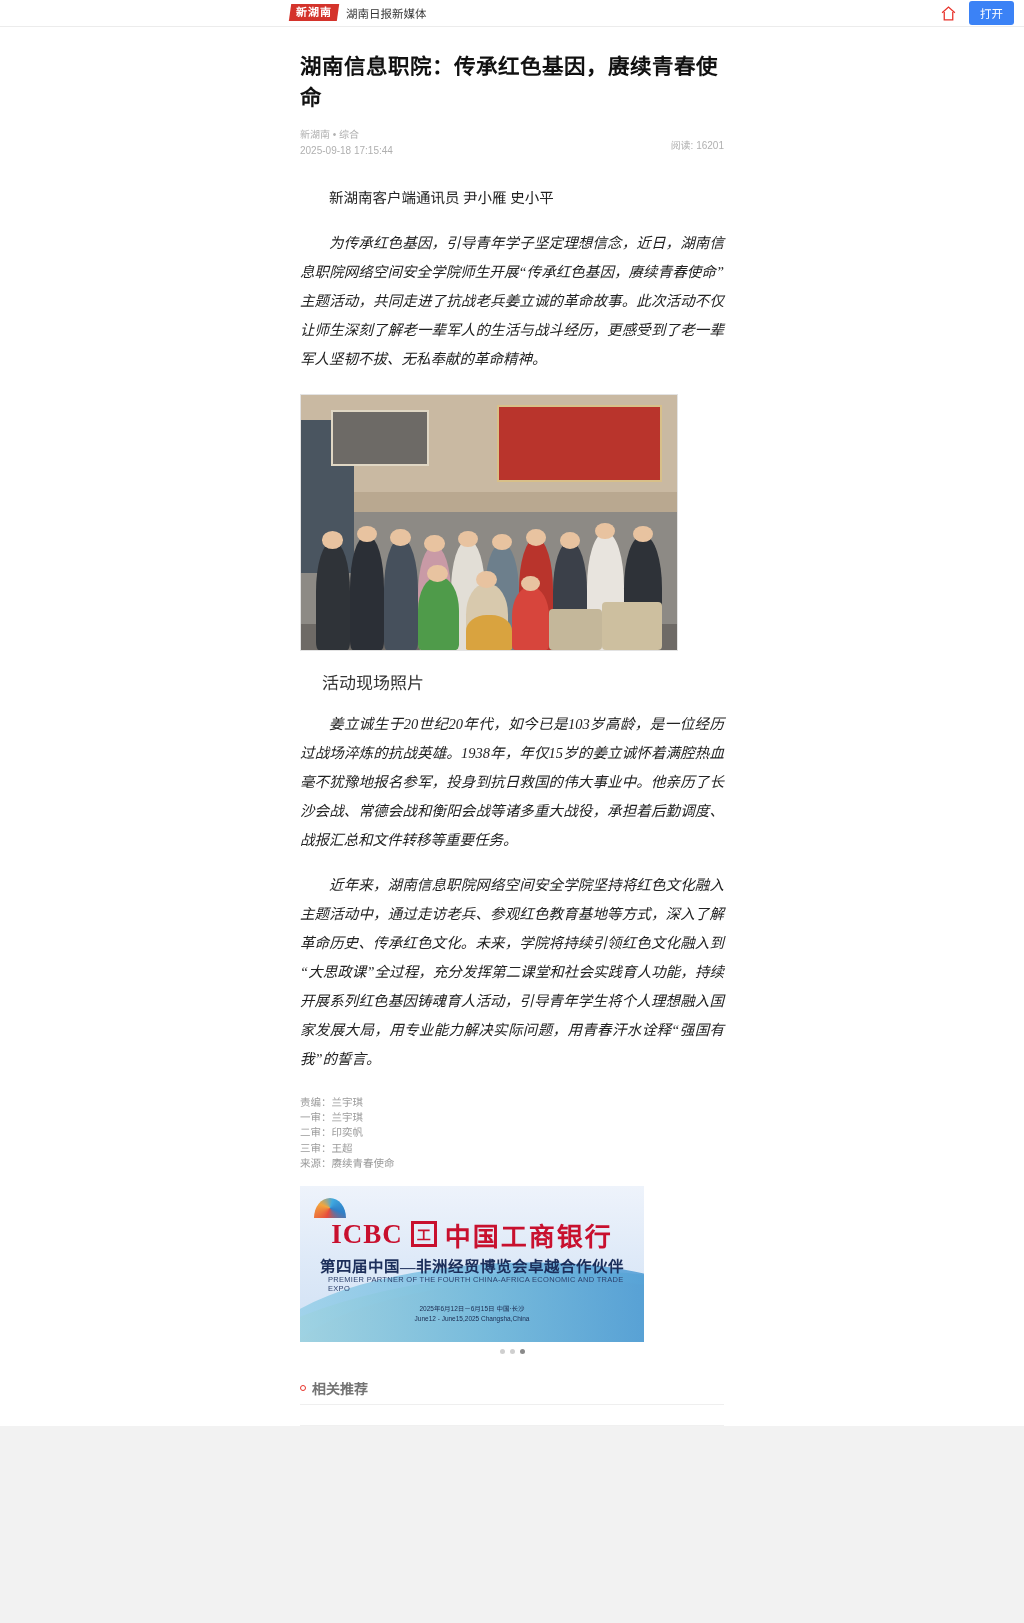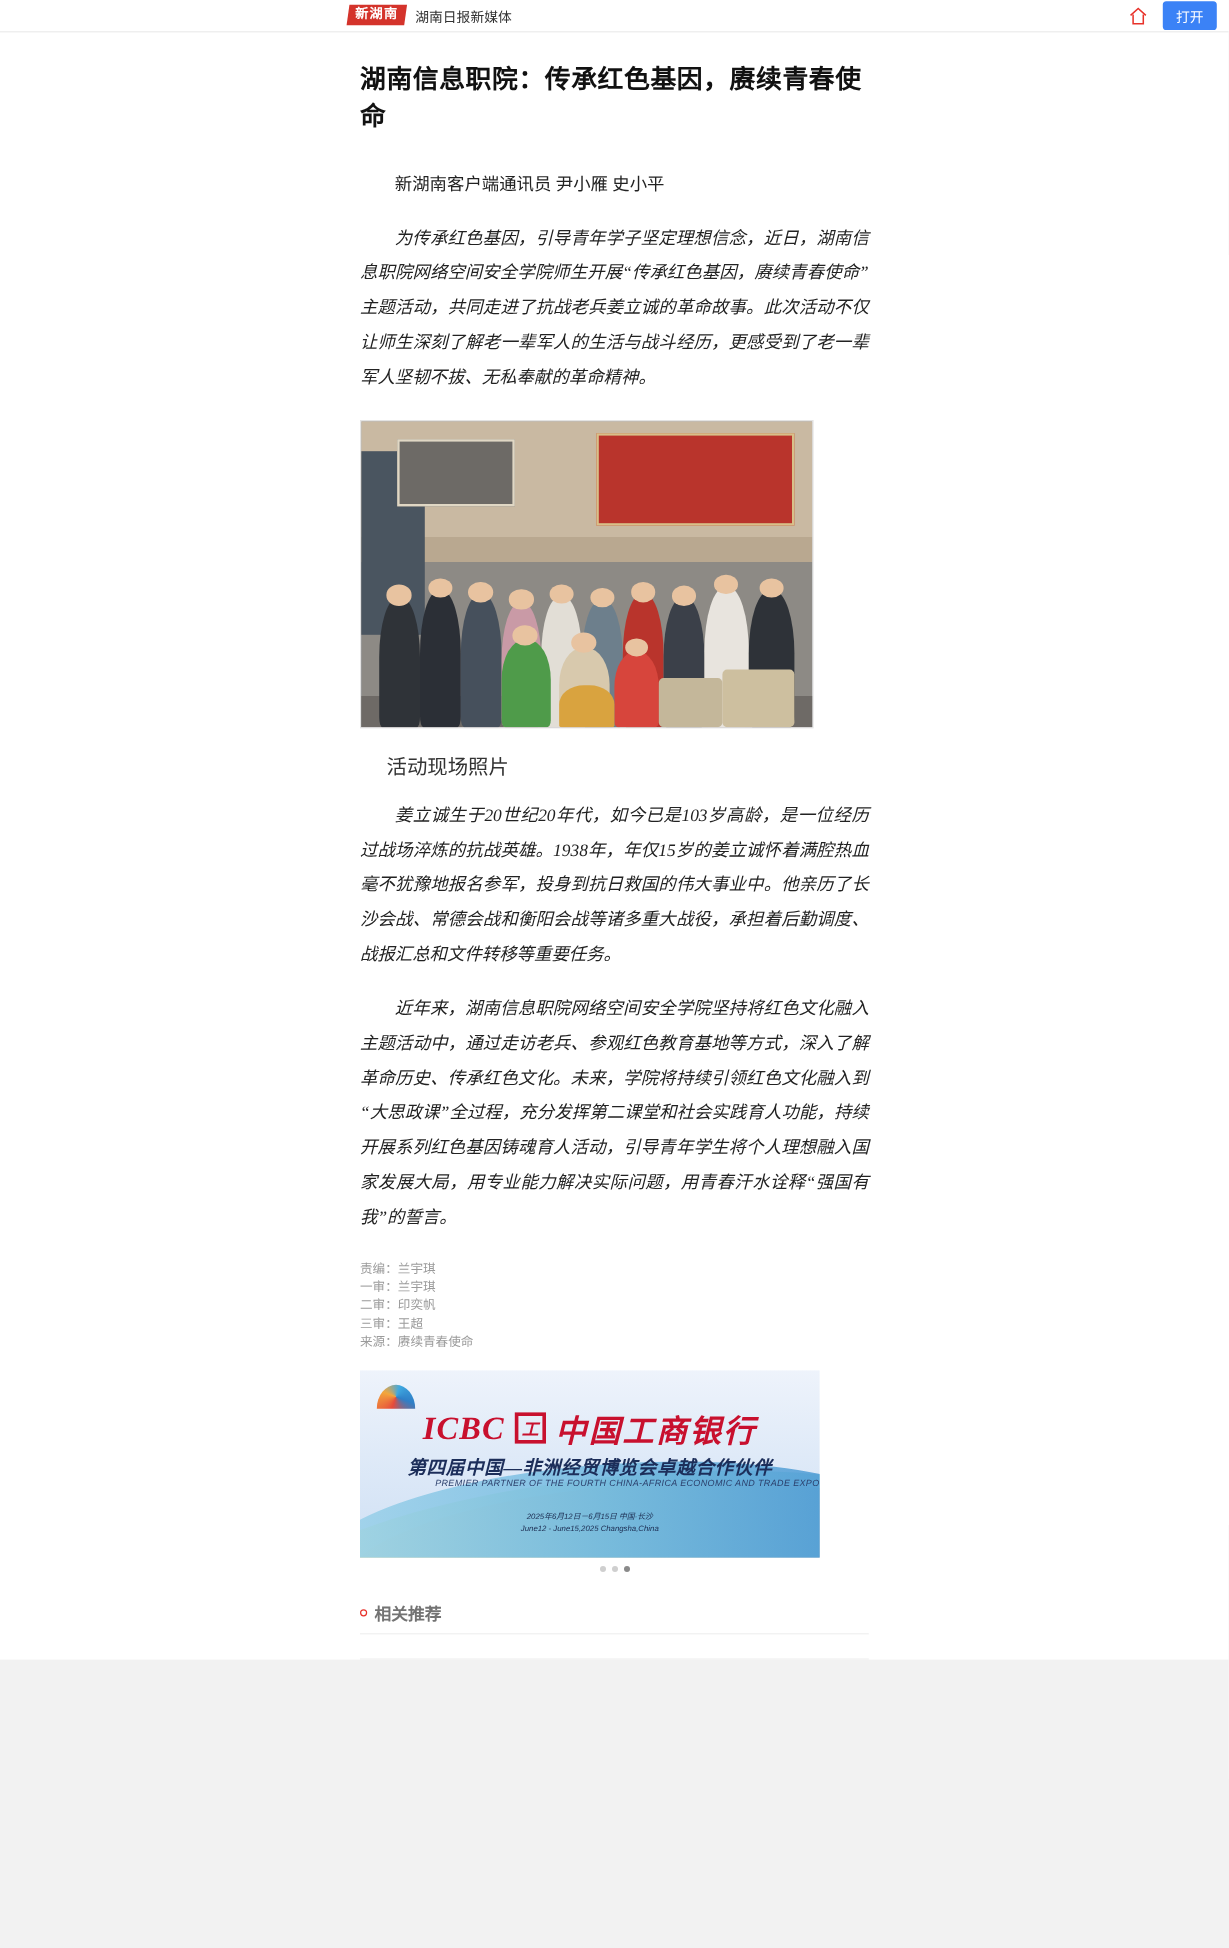--- a/index.html
+++ b/index.html
@@ -102,23 +102,22 @@
   
   .credits { margin:22px 0 0 0; }
   .credits div {
     font-family:Liberation Mono, monospace;
     font-size:10.5px; color:#9b9b9b; line-height:1.45;
   }
 
   
   .banner-wrap { margin:14px 0 0 0; }
   .banner {
-    width:383px; height:156px; position:relative; overflow:hidden;
+    width:344px; height:156px; position:relative; overflow:hidden;
     background:linear-gradient(180deg,#eef3fb 0%,#dfeaf8 45%,#cfe0f4 100%);
-    font-style:italic;
   }
   .banner .swoosh1 {
     position:absolute; left:-10%; bottom:-40%; width:130%; height:90%;
     border-radius:50%;
     background:linear-gradient(90deg,#9fd4ea,#6fb7e0,#3f8fd0);
     opacity:.85; transform:rotate(-4deg);
   }
   .banner .swoosh2 {
     position:absolute; left:-20%; bottom:-52%; width:150%; height:95%;
     border-radius:50%;
@@ -156,22 +155,22 @@
   .icbc-cn {
     font-family:"Liberation Serif", serif; font-weight:bold;
     font-size:26px; color:#c8102e; letter-spacing:2px;
   }
   .banner-row2 {
     position:absolute; left:0; right:0; top:68px; text-align:center;
     font-family:"Liberation Serif", serif; font-weight:bold;
     font-size:15.5px; color:#1c2e5a; letter-spacing:.5px;
   }
   .banner-row3 {
-    position:absolute; left:0; right:0; top:89px; text-align:right;
-    font-size:7.5px; color:#2b3f6b; letter-spacing:.3px;
+    position:absolute; left:0; right:0; top:89px; text-align:left;
+    font-size:7.5px; color:#2b3f6b; letter-spacing:.3px;padding-left:28px;
   }
   .banner-row4 {
     position:absolute; left:0; right:0; bottom:18px; text-align:center;
     font-size:6.5px; color:#1b2b50; line-height:1.5;
   }
   .banner-dots {
     display:flex; gap:5px; justify-content:center; margin-top:7px;
   }
   .banner-dots i {
     width:5px; height:5px; border-radius:50%; background:#cfcfcf; display:block;
@@ -213,20 +212,27 @@
           <path d="M6 10 V21 H18 V10"></path>
       </svg>
     </span>
     <button class="open-btn">打开</button>
   </div>
 
   <div class="article">
 
     <h1 class="title">湖南信息职院：传承红色基因，赓续青春使命</h1>
 
+    <div class="meta-row">
+      <div class="meta-left">
+        <span>新湖南 • 综合</span>
+        <span>2025-09-18 17:15:44</span>
+      </div>
+      <div class="meta-right">阅读: 16201</div>
+    </div>
 
     <p class="lead">新湖南客户端通讯员  尹小雁  史小平</p>
 
     <p class="body-p">为传承红色基因，引导青年学子坚定理想信念，近日，湖南信息职院网络空间安全学院师生开展“传承红色基因，赓续青春使命”主题活动，共同走进了抗战老兵姜立诚的革命故事。此次活动不仅让师生深刻了解老一辈军人的生活与战斗经历，更感受到了老一辈军人坚韧不拔、无私奉献的革命精神。</p>
 
     <div class="photo-wrap">
       <div class="photo">
         <div class="wall"></div>
         <div class="doorway"></div>
         <div class="board2"></div>

